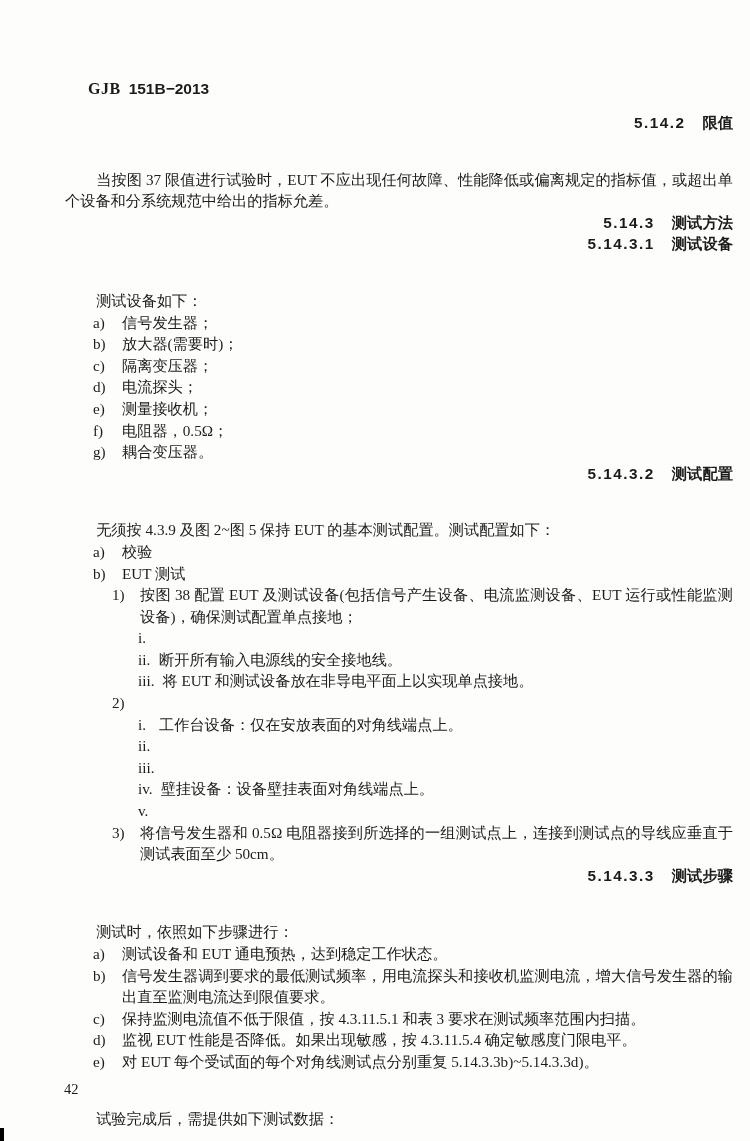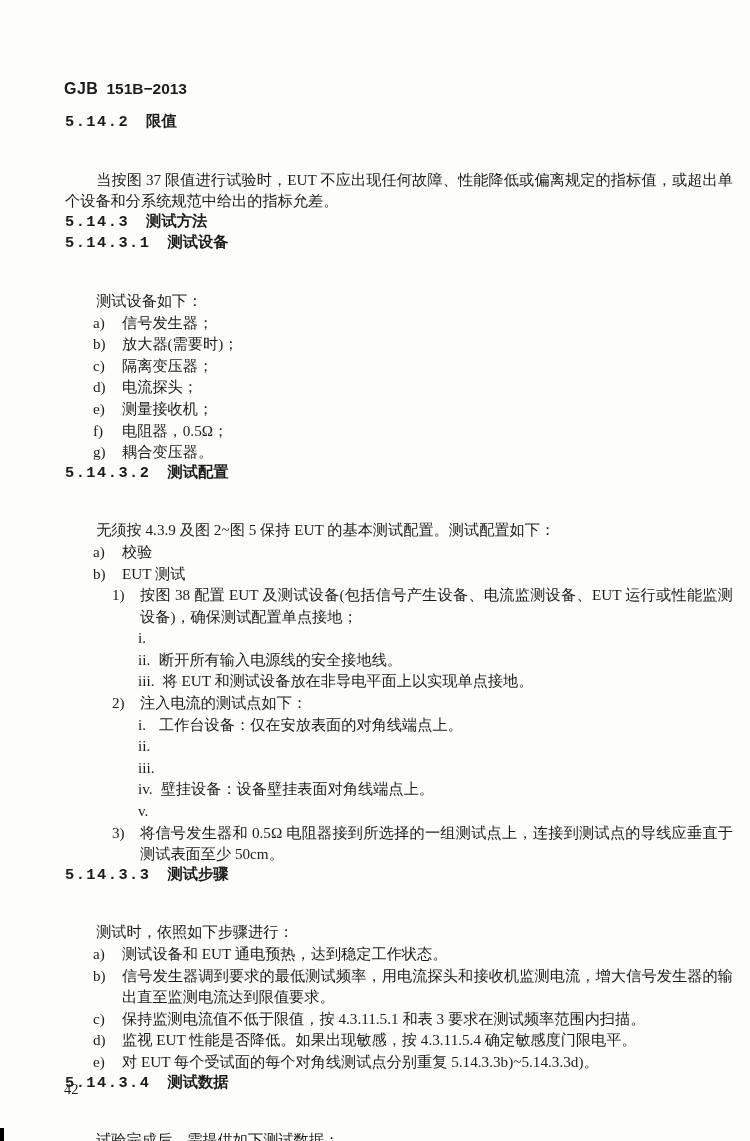--- a/index.html
+++ b/index.html
@@ -15,43 +15,44 @@
   }
   .header {
     position: absolute;
     left: 64px;
     top: 80px;
     font-weight: bold;
     font-size: 16px;
     white-space: nowrap;
   }
   .header .brand {
-    font-family: Liberation Sans, sans-serif;
+    font-family: Liberation Serif, serif;
     letter-spacing: 0.5px;
+    margin-left: 24px;
   }
   .header .code {
     font-family: "Liberation Sans", "DejaVu Sans", sans-serif;
     font-size: 15.5px;
     margin-left: 4px;
   }
   .content {
     position: absolute;
     left: 65px;
     top: 112px;
     width: 668px;
     font-size: 15.2px;
     line-height: 21.6px;
     text-align: justify;
   }
   .blk { margin: 0; }
   .heading {
-    font-family: Liberation Mono, monospace;
+    font-family: Liberation Sans, sans-serif;
     font-weight: bold;
     font-size: 15.3px;
-    text-align: left;
+    text-align: right;
   }
   .h-num { letter-spacing: 1.5px; margin-right: 17px; }
   .para { text-indent: 2.05em; margin-top: 35px; }
   .item { display: flex; }
   .item .marker { flex: none; }
   .item .txt { flex: 1 1 auto; }
   .ia { padding-left: 28px; }
   .ia .marker { min-width: 19px; margin-right: 10px; }
   .in { padding-left: 47px; }
   .in .marker { min-width: 20px; margin-right: 8px; }
@@ -136,21 +137,20 @@
       <div class="blk item ir">
         <span class="marker">ii.</span>
         <span class="txt">断开所有输入电源线的安全接地线。</span>
       </div>
       <div class="blk item ir">
         <span class="marker">iii.</span>
         <span class="txt">将 EUT 和测试设备放在非导电平面上以实现单点接地。</span>
       </div>
       <div class="blk item in">
         <span class="marker">2)</span>
-        <span class="txt">注入电流的测试点如下：</span>
       </div>
       <div class="blk item ir">
         <span class="marker">i.</span>
         <span class="txt">工作台设备：仅在安放表面的对角线端点上。</span>
       </div>
       <div class="blk item ir">
         <span class="marker">ii.</span>
       </div>
       <div class="blk item ir">
         <span class="marker">iii.</span>
@@ -181,18 +181,17 @@
         <span class="txt">保持监测电流值不低于限值，按 4.3.11.5.1 和表 3 要求在测试频率范围内扫描。</span>
       </div>
       <div class="blk item ia">
         <span class="marker">d)</span>
         <span class="txt">监视 EUT 性能是否降低。如果出现敏感，按 4.3.11.5.4 确定敏感度门限电平。</span>
       </div>
       <div class="blk item ia">
         <span class="marker">e)</span>
         <span class="txt">对 EUT 每个受试面的每个对角线测试点分别重复 5.14.3.3b)~5.14.3.3d)。</span>
       </div>
-      <div class="blk heading"><span class="h-num">5.14.3.4</span><span class="h-title">测试数据</span></div>
       <div class="blk para">试验完成后，需提供如下测试数据：</div>
     </div>
   <div class="page-number">42</div>
   <div class="corner-mark"></div>
 </div>
 
 </body></html>

